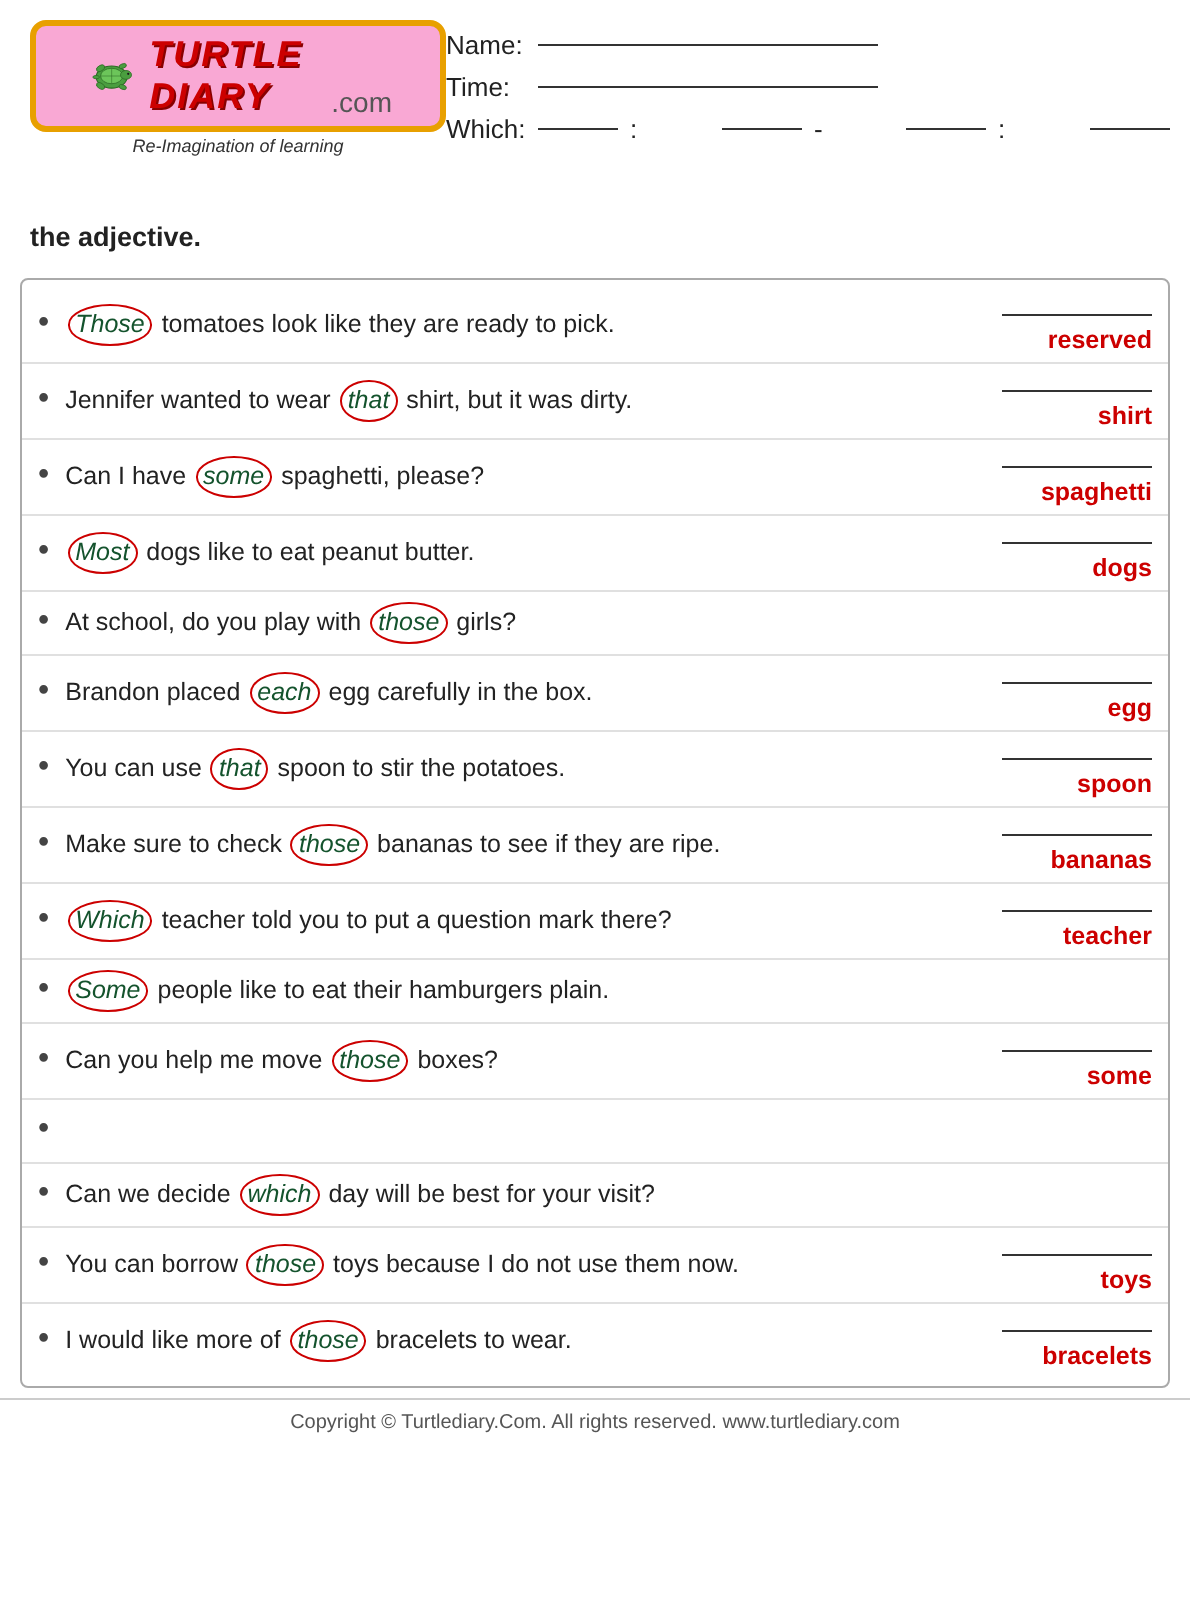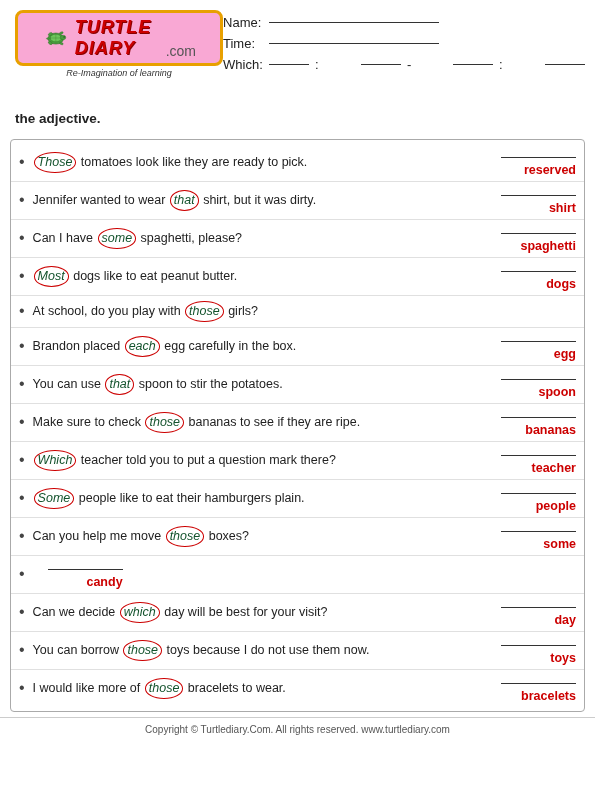--- a/index.html
+++ b/index.html
@@ -280,35 +280,32 @@
       <div class="answer-area"><span class="answer-line"></span><span class="answer-text">bananas</span></div>
     </div>
     <div class="sentence-row">
       <span class="bullet">•</span>
       <div class="sentence-text"><span class="circled">Which</span> teacher told you to put a question mark there?</div>
       <div class="answer-area"><span class="answer-line"></span><span class="answer-text">teacher</span></div>
     </div>
     <div class="sentence-row">
       <span class="bullet">•</span>
       <div class="sentence-text"><span class="circled">Some</span> people like to eat their hamburgers plain.</div>
-      <div class="answer-area"><span class="answer-line"></span><span class="answer-text">people</span></div>
     </div>
     <div class="sentence-row">
       <span class="bullet">•</span>
       <div class="sentence-text">Can you help me move <span class="circled">those</span> boxes?</div>
       <div class="answer-area"><span class="answer-line"></span><span class="answer-text">some</span></div>
     </div>
     <div class="sentence-row">
       <span class="bullet">•</span>
-      <div class="answer-area"><span class="answer-line"></span><span class="answer-text">candy</span></div>
     </div>
     <div class="sentence-row">
       <span class="bullet">•</span>
       <div class="sentence-text">Can we decide <span class="circled">which</span> day will be best for your visit?</div>
-      <div class="answer-area"><span class="answer-line"></span><span class="answer-text">day</span></div>
     </div>
     <div class="sentence-row">
       <span class="bullet">•</span>
       <div class="sentence-text">You can borrow <span class="circled">those</span> toys because I do not use them now.</div>
       <div class="answer-area"><span class="answer-line"></span><span class="answer-text">toys</span></div>
     </div>
     <div class="sentence-row">
       <span class="bullet">•</span>
       <div class="sentence-text">I would like more of <span class="circled">those</span> bracelets to wear.</div>
       <div class="answer-area"><span class="answer-line"></span><span class="answer-text">bracelets</span></div>

